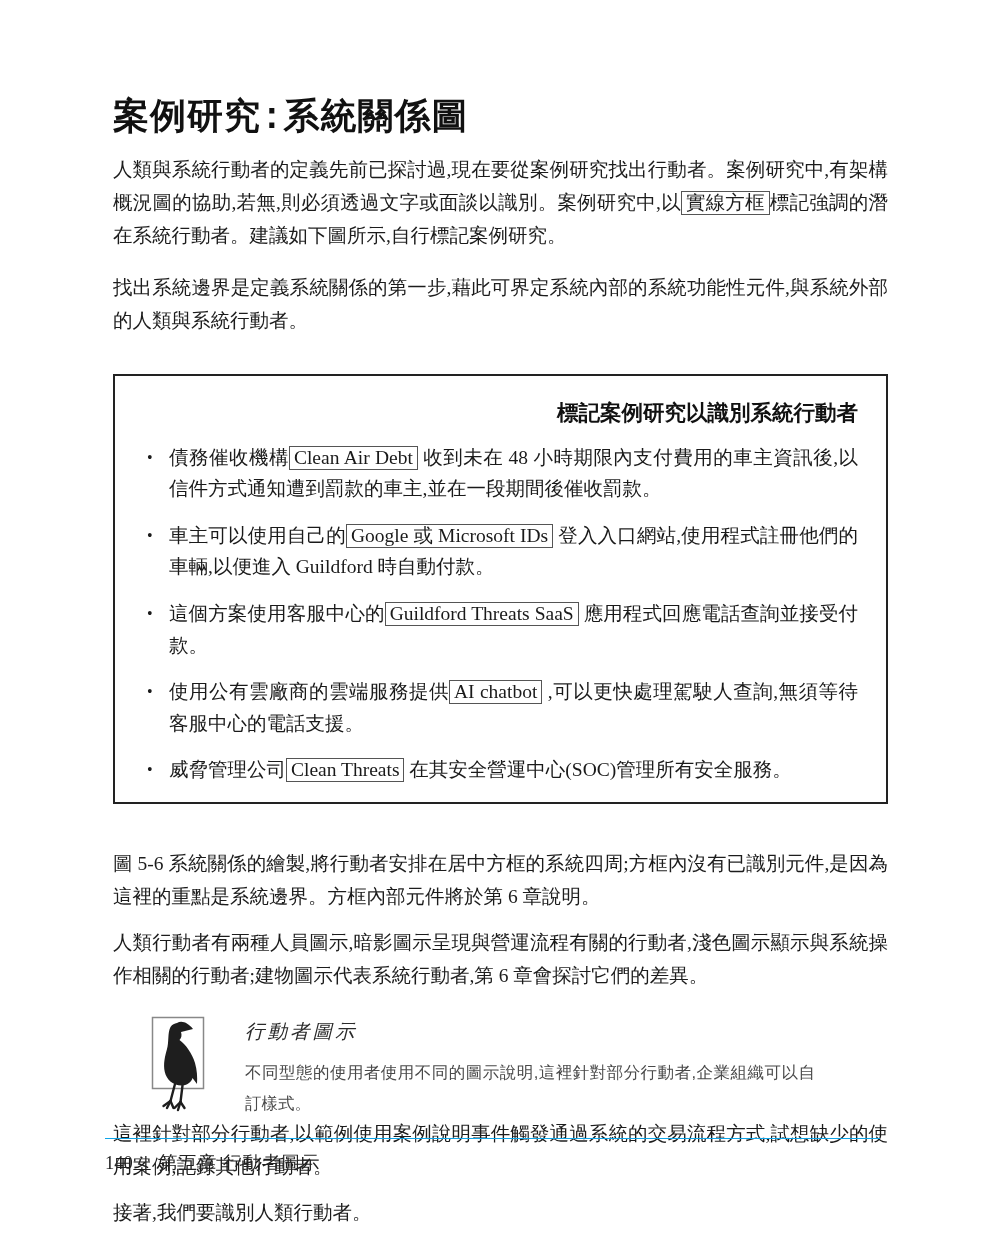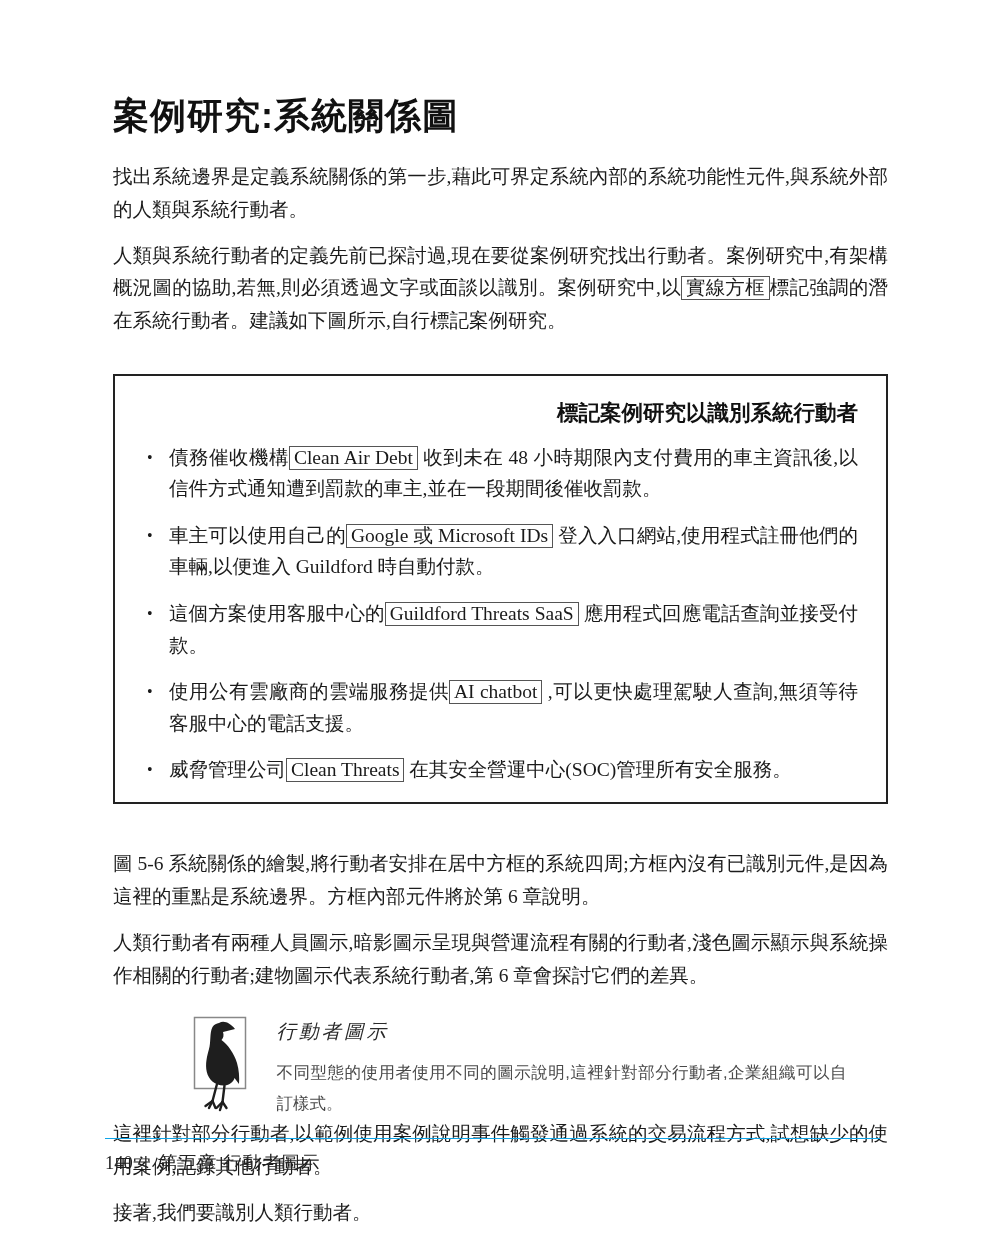--- a/index.html
+++ b/index.html
@@ -13,21 +13,21 @@
     overflow: hidden;
   }
   .page {
     position: absolute;
     left: 113px;
     top: 0;
     width: 775px;
   }
   h1.page-title {
     margin-top: 92px;
-    font-family: Liberation Sans, sans-serif;
+    font-family: Liberation Mono, monospace;
     font-weight: 800;
     font-size: 36px;
     letter-spacing: 1px;
     color: #111;
   }
   p.body-text {
     font-size: 19.5px;
     line-height: 1.68;
     text-align: justify;
     color: #1c1c1c;
@@ -68,22 +68,21 @@
   }
   .bullet .bullet-text {
     flex: 1;
     text-align: justify;
   }
   
   .note {
     display: flex;
     margin-top: 24px;
     padding-left: 38px;
-    gap: 26px;
-    justify-content: center;
+    gap: 36px;
   }
   .note-icon { flex: 0 0 58px; }
   .note-content { flex: 1; max-width: 570px; }
   .note-title {
     font-style: italic;
     font-size: 19.5px;
     letter-spacing: 3px;
     color: #2a2a2a;
     margin-top: 2px;
   }
@@ -116,22 +115,22 @@
   }
   .footer .chapter { letter-spacing: 1px; }
 </style>
 </head>
 <body>
 
 <div class="page">
 
   <h1 class="page-title">案例研究:系統關係圖</h1>
 
+  <p class="body-text mt-md"><span>人類與系統行動者的定義先前已探討過,現在要從案例研究找出行動者。案例研究中,有架構概況圖的協助,若無,則必須透過文字或面談以識別。案例研究中,以</span><span class="boxed">實線方框</span><span>標記強調的潛在系統行動者。建議如下圖所示,自行標記案例研究。</span></p>
   <p class="body-text mt-lg"><span>找出系統邊界是定義系統關係的第一步,藉此可界定系統內部的系統功能性元件,與系統外部的人類與系統行動者。</span></p>
-  <p class="body-text mt-md"><span>人類與系統行動者的定義先前已探討過,現在要從案例研究找出行動者。案例研究中,有架構概況圖的協助,若無,則必須透過文字或面談以識別。案例研究中,以</span><span class="boxed">實線方框</span><span>標記強調的潛在系統行動者。建議如下圖所示,自行標記案例研究。</span></p>
 
   <div class="case-box">
     <div class="case-box-title">標記案例研究以識別系統行動者</div>
 
     <div class="bullet">
       <span class="marker">•</span>
       <span class="bullet-text"><span>債務催收機構</span><span class="boxed">Clean Air Debt</span><span> 收到未在 48 小時期限內支付費用的車主資訊後,以信件方式通知遭到罰款的車主,並在一段期間後催收罰款。</span></span>
     </div>
     <div class="bullet">
       <span class="marker">•</span>

